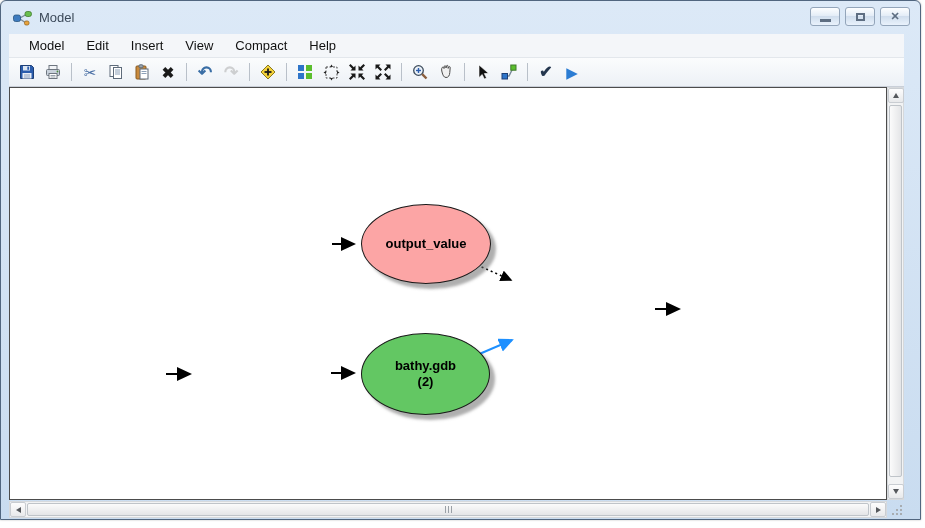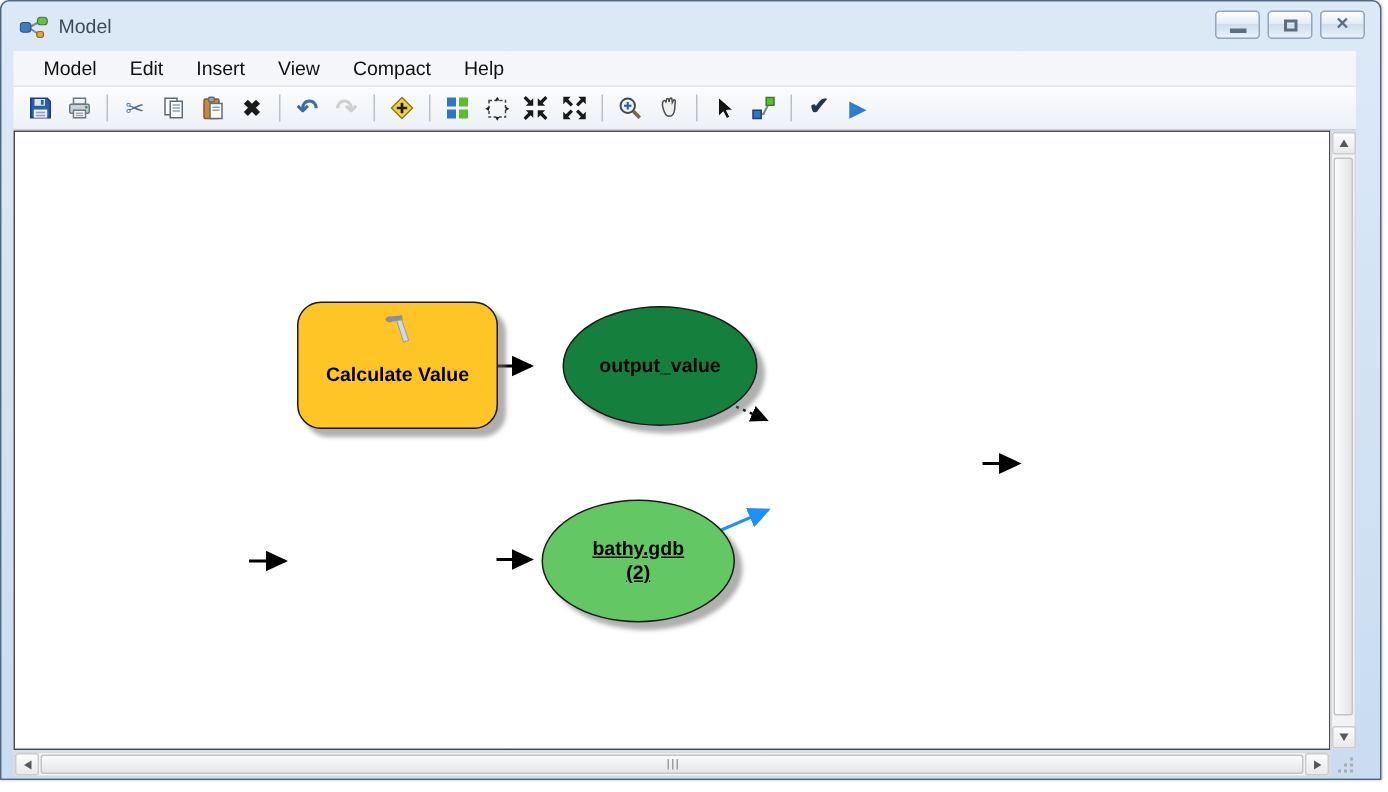--- a/index.html
+++ b/index.html
@@ -263,37 +263,30 @@
         </marker>
       </defs>
       <line x1="322" y1="156" x2="344" y2="156" stroke="#000" stroke-width="2" marker-end="url(#arrow-black)"></line>
       <line x1="156" y1="286" x2="180" y2="286" stroke="#000" stroke-width="2" marker-end="url(#arrow-black)"></line>
       <line x1="321" y1="285" x2="344" y2="285" stroke="#000" stroke-width="2" marker-end="url(#arrow-black)"></line>
       <line x1="645" y1="221" x2="669" y2="221" stroke="#000" stroke-width="2" marker-end="url(#arrow-black)"></line>
       <line x1="467" y1="177" x2="501" y2="192" stroke="#000" stroke-width="1.6" stroke-dasharray="2 3" marker-end="url(#arrow-black)"></line>
       <line x1="467" y1="267" x2="502" y2="252" stroke="#1E90FF" stroke-width="2" marker-end="url(#arrow-blue)"></line>
     </svg>
 
-    <div class="node tool-box" style="left:188px; top:113px; width:134px; height:85px; background:#FFC425;">
-      <svg class="hammer" width="20" height="22" viewBox="0 0 20 22">
-        <path d="M2 5 C2 3.5 4 2.5 6 3 L13 2.2 L13.6 5.6 L6.5 6.4 C5 7.5 2.5 7 2 5 Z" fill="#8A8F98"></path>
-        <path d="M9.5 5.8 L12.8 5.2 L17.5 19 L14 20 Z" fill="#D4D9DF" stroke="#9AA0A6" stroke-width="0.7"></path>
-      </svg>
-      <span class="node-label" style="margin-top:14px;">Calculate Value</span>
-    </div>
-
-    <div class="node ellipse" style="left:365px; top:116px; width:130px; height:80px; background:#15803d;">
+
+    <div class="node ellipse" style="left:351px; top:116px; width:130px; height:80px; background:#fca5a5;">
       <span class="node-label">output_value</span>
     </div>
 
 
 
 
 
-    <div class="node ellipse" style="left:351px; top:245px; width:129px; height:82px; background:#63C763;text-decoration:underline;">
+    <div class="node ellipse" style="left:351px; top:245px; width:129px; height:82px; background:#63C763;">
       <span class="node-label" style="width:80px;">bathy.gdb (2)</span>
     </div>
 
   </div>
 
   <div class="vscroll">
     <div class="sb-arrow v-arrow-top">
         <span class="tri tri-up"></span>
       </div>
     <div class="v-thumb"></div>

